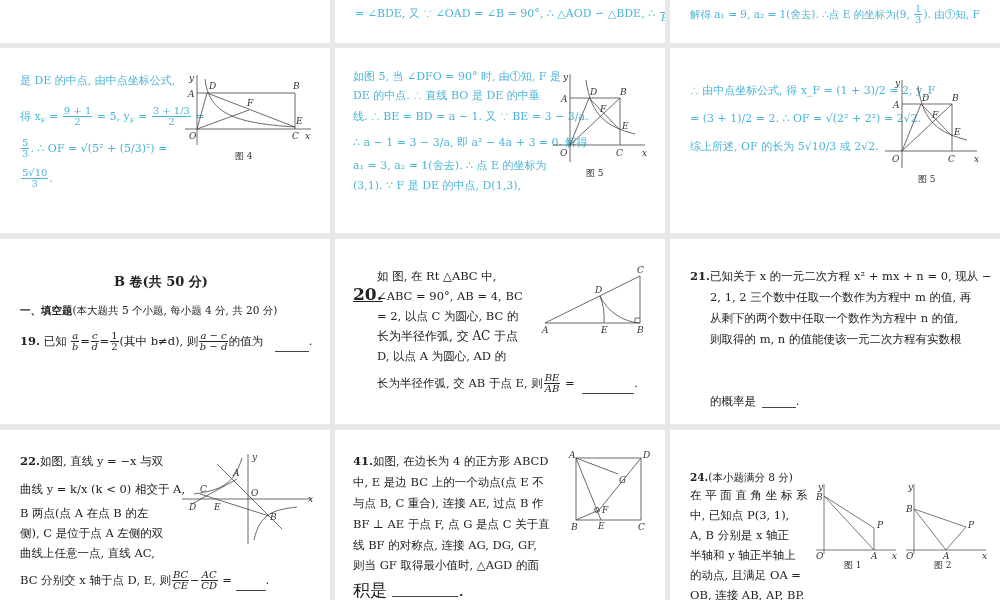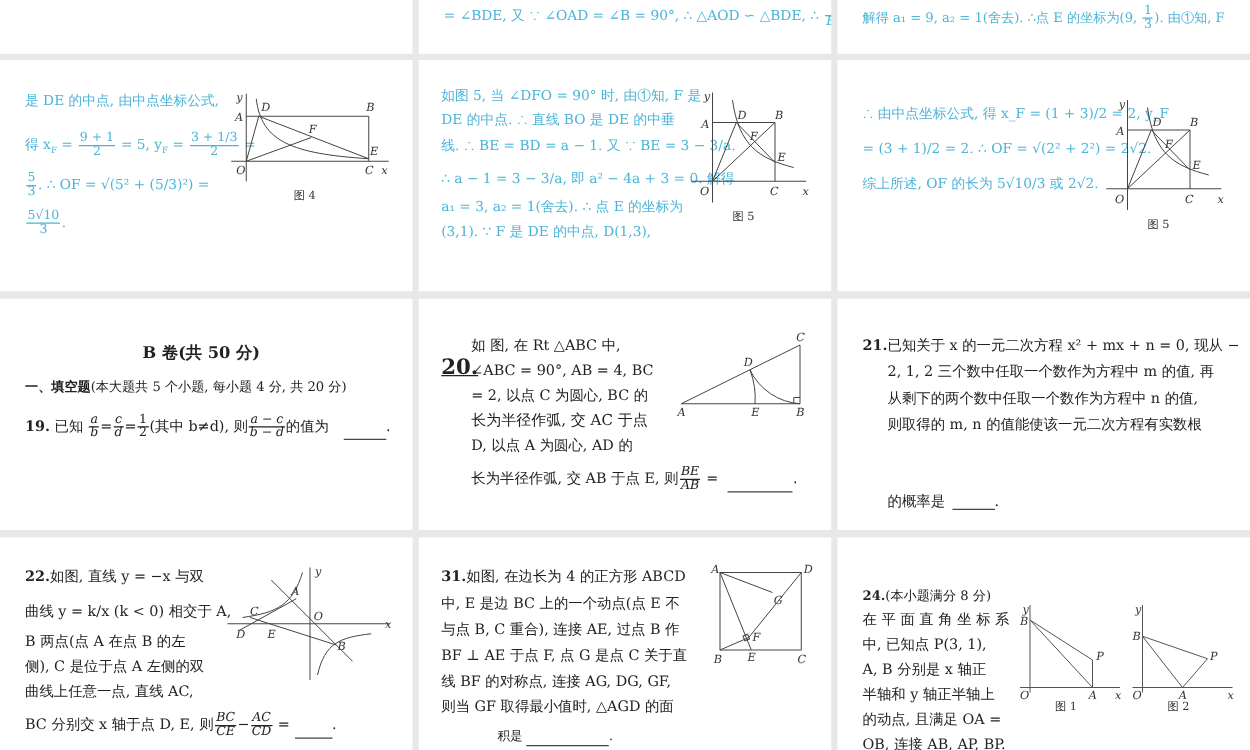--- a/index.html
+++ b/index.html
@@ -211,28 +211,28 @@
     <text x="18" y="40">C</text>
     <text x="69" y="44">O</text>
     <text x="126" y="50">x</text>
     <text x="7" y="58">D</text>
     <text x="32" y="58">E</text>
     <text x="88" y="68">B</text>
   </svg>
 </div>
 
 <div class="cell" style="left:335px;top:430px;width:330px;height:170px;">
-  <div class="line q b" style="left:18px;top:24px;font-size:11.5px;">31.</div>
+  <div class="line q b" style="left:18px;top:24px;font-size:11.5px;">41.</div>
   <div class="line q" style="left:38px;top:24px;font-size:11.5px;">如图, 在边长为 4 的正方形 ABCD</div>
   <div class="line q" style="left:18px;top:45px;font-size:11.5px;">中, E 是边 BC 上的一个动点(点 E 不</div>
   <div class="line q" style="left:18px;top:66px;font-size:11.5px;">与点 B, C 重合), 连接 AE, 过点 B 作</div>
   <div class="line q" style="left:18px;top:87px;font-size:11.5px;">BF ⊥ AE 于点 F, 点 G 是点 C 关于直</div>
   <div class="line q" style="left:18px;top:108px;font-size:11.5px;">线 BF 的对称点, 连接 AG, DG, GF,</div>
   <div class="line q" style="left:18px;top:128px;font-size:11.5px;">则当 GF 取得最小值时, △AGD 的面</div>
-  <div class="line q" style="left:18px;top:150px;font-size:10px;margin-left:45px;">
+  <div class="line q" style="left:18px;top:150px;font-size:17px;">
     <span>积是</span>
     <span class="blank" style="width:66px;height:16px;"></span><span>.</span>
   </div>
   <svg style="left:233px;top:22px;" width="90" height="80" viewBox="0 0 90 80">
     <g stroke="#444" stroke-width="0.8" fill="none">
       <rect x="8" y="6" width="65" height="62"></rect>
       <line x1="8" y1="6" x2="33" y2="68"></line>
       <line x1="8" y1="68" x2="31" y2="58"></line>
       <line x1="31" y1="58" x2="73" y2="6"></line>
       <line x1="8" y1="6" x2="50" y2="22"></line>

